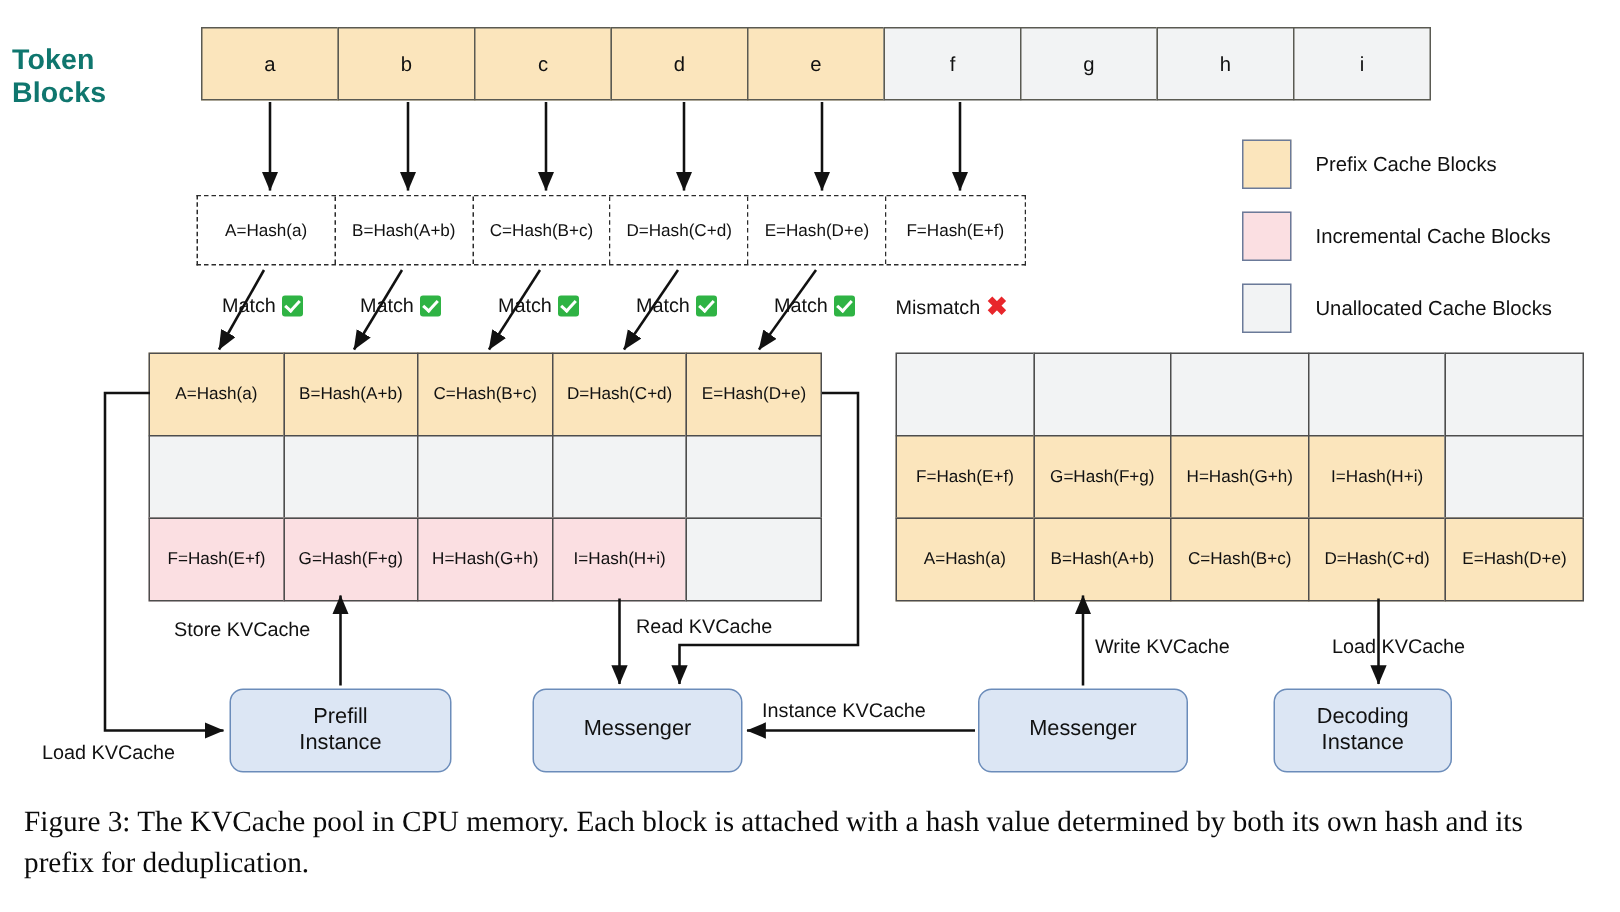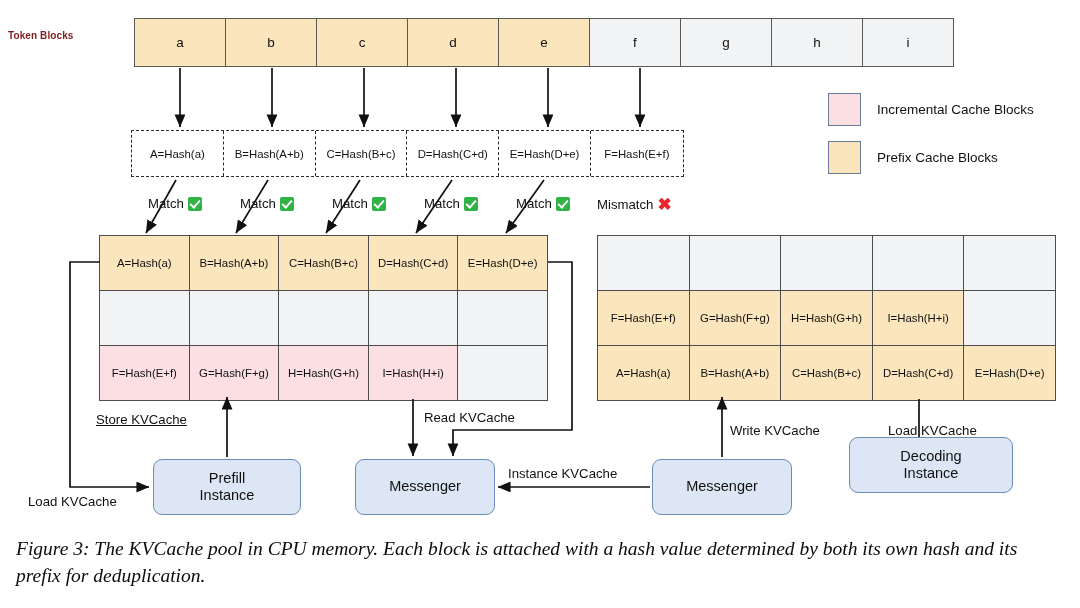--- a/index.html
+++ b/index.html
@@ -9,21 +9,21 @@
     font-family: "Liberation Sans", sans-serif;
     overflow: hidden;
   }
   #stage { position: relative; width: 1080px; height: 608px; }
 
   .abs { position: absolute; }
 
   
   .token-label {
     left: 8px; top: 30px; width: 120px;
-    color: #7f1d1d; font-weight: bold; font-size: 10px;
+    color: #0f766e; font-weight: bold; font-size: 19px;
     letter-spacing: .1px;
   }
   .token-row { left: 134px; top: 18px; display: flex; }
   .token-cell {
     width: 92px; height: 49px;
     border: 1px solid #5a5a52;
     margin-left: -1px;
     display: flex; align-items: center; justify-content: center;
     font-size: 13.5px; color: #111;
   }
@@ -80,30 +80,30 @@
   
   .node {
     height: 56px; border: 1px solid #6b8cba; border-radius: 9px;
     background: #dce6f4; display: flex; flex-direction: column;
     align-items: center; justify-content: center;
     font-size: 14.5px; color: #111; line-height: 1.18; text-align: center;
   }
   #node-prefill   { left: 153px; top: 459px; width: 148px; }
   #node-msg-left  { left: 355px; top: 459px; width: 140px; }
   #node-msg-right { left: 652px; top: 459px; width: 140px; }
-  #node-decoding  { left: 849px; top: 437px; width: 164px; }
+  #node-decoding  { left: 849px; top: 459px; width: 119px; }
 
   
   .edge-lbl { font-size: 13.2px; color: #111; white-space: nowrap; }
 
   
   .caption {
     left: 16px; top: 536px; width: 1050px;
     font-family: "Liberation Serif", serif; font-size: 19.5px;
-    color: #0b0b0b; line-height: 1.38; font-style: italic;
+    color: #0b0b0b; line-height: 1.38;
   }
 
   svg.overlay { position: absolute; left: 0; top: 0; width: 1080px; height: 608px;
                 pointer-events: none; }
 </style>
 </head>
 <body>
 
 <div id="stage">
 
@@ -116,26 +116,30 @@
       <div class="token-cell c-prefix">d</div>
       <div class="token-cell c-prefix">e</div>
       <div class="token-cell c-unalloc">f</div>
       <div class="token-cell c-unalloc">g</div>
       <div class="token-cell c-unalloc">h</div>
       <div class="token-cell c-unalloc">i</div>
     </div>
 
   <div class="abs legend" id="legend">
       <div class="legend-row">
+        <div class="legend-swatch c-prefix"></div>
+        <div class="legend-text">Prefix Cache Blocks</div>
+      </div>
+      <div class="legend-row">
         <div class="legend-swatch c-incr"></div>
         <div class="legend-text">Incremental Cache Blocks</div>
       </div>
       <div class="legend-row">
-        <div class="legend-swatch c-prefix"></div>
-        <div class="legend-text">Prefix Cache Blocks</div>
+        <div class="legend-swatch c-unalloc"></div>
+        <div class="legend-text">Unallocated Cache Blocks</div>
       </div>
     </div>
 
   <div class="abs hash-row" id="hash-row">
       <div class="hash-cell">A=Hash(a)</div>
       <div class="hash-cell">B=Hash(A+b)</div>
       <div class="hash-cell">C=Hash(B+c)</div>
       <div class="hash-cell">D=Hash(C+d)</div>
       <div class="hash-cell">E=Hash(D+e)</div>
       <div class="hash-cell">F=Hash(E+f)</div>
@@ -250,21 +254,21 @@
   </div>
   <div class="abs node" id="node-msg-right">
     <span>Messenger</span>
   </div>
   <div class="abs node" id="node-decoding">
     <span>Decoding</span>
     <span>Instance</span>
   </div>
 
   <div id="edge-labels">
-      <div class="abs edge-lbl" style="left: 96px; top: 412px; text-decoration: underline;">Store KVCache</div>
+      <div class="abs edge-lbl" style="left: 116px; top: 412px;">Store KVCache</div>
       <div class="abs edge-lbl" style="left: 28px; top: 494px;">Load KVCache</div>
       <div class="abs edge-lbl" style="left: 424px; top: 410px; text-align: right;">Read KVCache</div>
       <div class="abs edge-lbl" style="left: 508px; top: 466px;">Instance KVCache</div>
       <div class="abs edge-lbl" style="left: 730px; top: 423px; text-align: center;">Write KVCache</div>
       <div class="abs edge-lbl" style="left: 888px; top: 423px;">Load KVCache</div>
     </div>
 
   <div class="abs caption">Figure 3: The KVCache pool in CPU memory. Each block is attached with a hash value determined by both its own hash and its prefix for deduplication.</div>
 </div>
 

